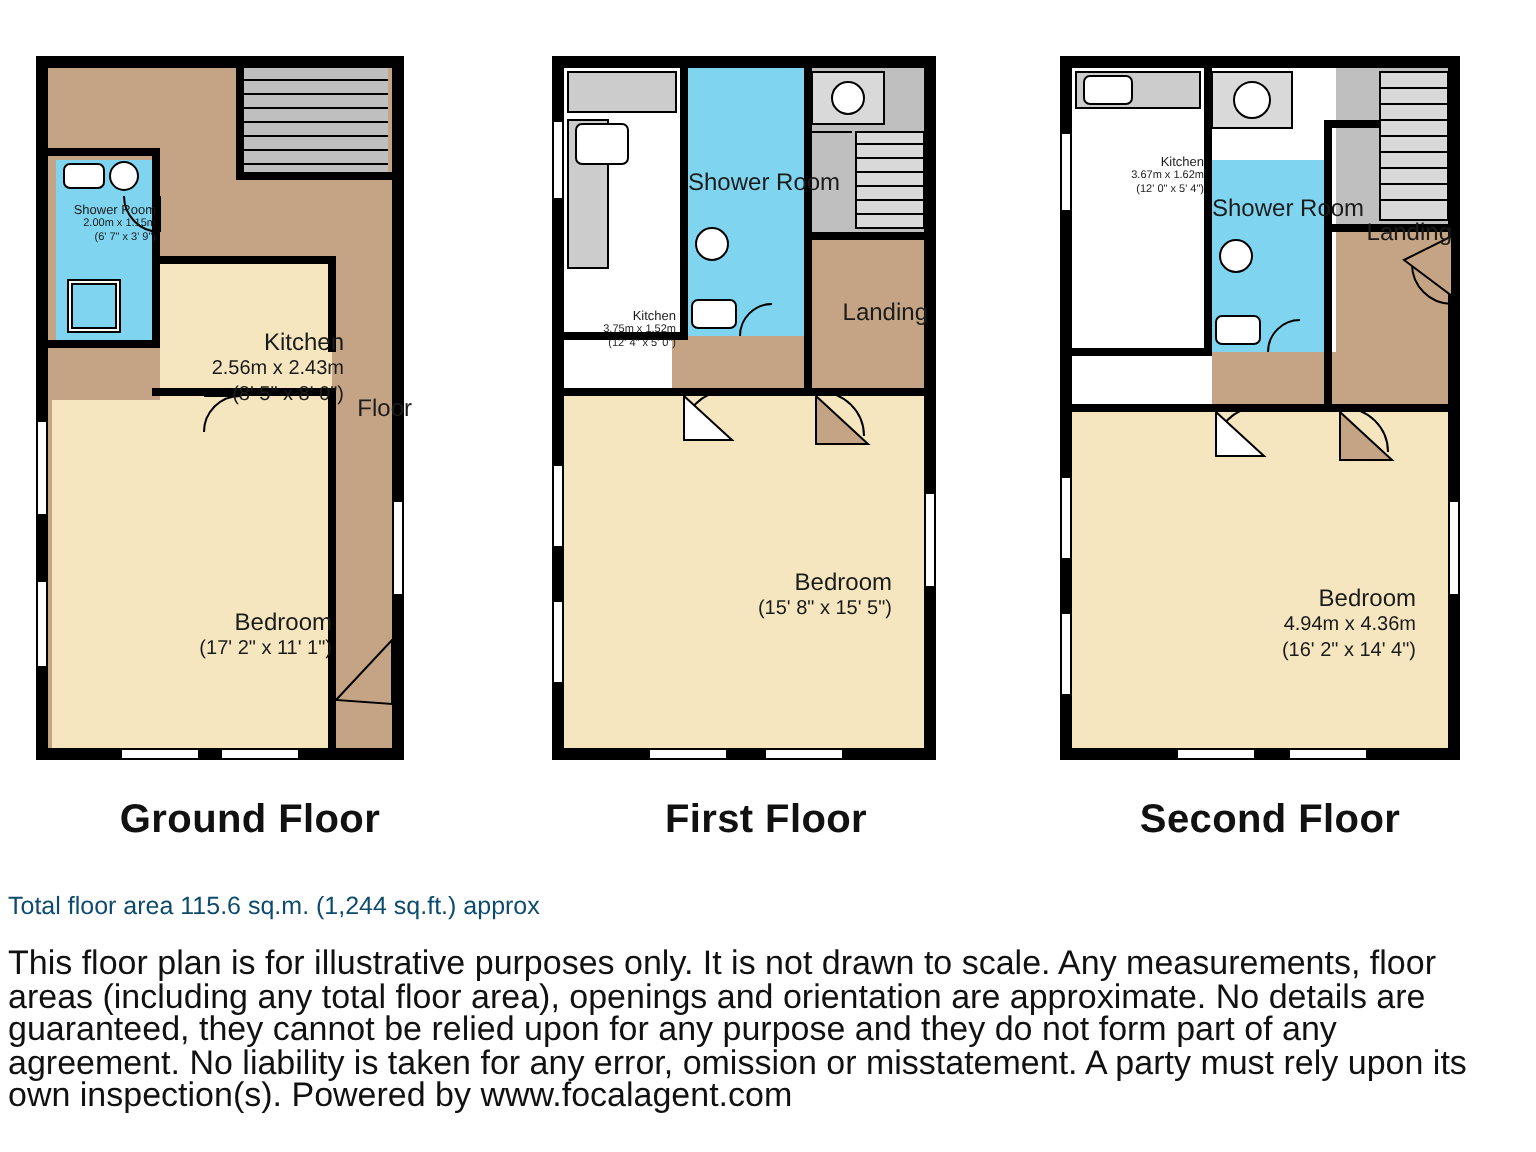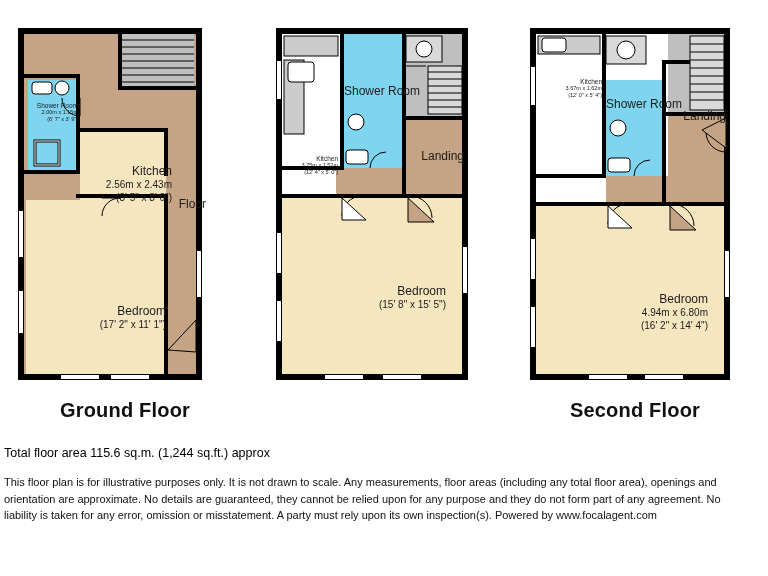--- a/index.html
+++ b/index.html
@@ -77,25 +77,25 @@
   .footer {
     position: absolute;
     left: 0;
     top: 446px;
     width: 768px;
     padding: 0 4px;
     box-sizing: border-box;
   }
   .total-area {
     font-size: 12.5px;
-    color: #000000;
+    color: #0c4a6e;
     margin: 0 0 14px 0;
   }
   .disclaimer {
-    font-size: 11px;
+    font-size: 17px;
     line-height: 16.5px;
     color: #111;
     margin: 0;
     max-width: 752px;
   }
   .sep {
     position: absolute;
     left: 0;
     top: 440px;
     width: 768px;
@@ -320,20 +320,21 @@
       <span class="nm">Kitchen</span>
       <span class="dim">3.75m x 1.52m</span>
       <span class="dim">(12' 4" x 5' 0")</span>
     </div>
 
     <div class="lbl" style="left:48px; top:285px; width:140px;">
       <span class="nm">Bedroom</span>
       <span class="dim">(15' 8" x 15' 5")</span>
     </div>
 
+    <div class="plan-title">First Floor</div>
   </div>
 
   <div class="plan plan-second">
     <svg class="canvas" viewBox="0 0 250 400">
       <g>
         <rect x="24" y="32" width="194" height="348" fill="#ffffff"></rect>
 
         <rect x="26" y="206" width="190" height="170" fill="#f5e6c0"></rect>
 
         <rect x="158" y="116" width="58" height="86" fill="#c4a484"></rect>
@@ -433,21 +434,21 @@
     <div class="lbl" style="left:96px; top:98px; width:58px;">
       <span class="nm">Shower Room</span>
     </div>
 
     <div class="lbl" style="left:158px; top:110px; width:58px;">
       <span class="nm">Landing</span>
     </div>
 
     <div class="lbl" style="left:58px; top:293px; width:140px;">
       <span class="nm">Bedroom</span>
-      <span class="dim">4.94m x 6.80m</span>
+      <span class="dim">4.94m x 4.36m</span>
       <span class="dim">(16' 2" x 14' 4")</span>
     </div>
 
     <div class="plan-title">Second Floor</div>
   </div>
 
 </div>
 
 <div class="sep"></div>
 

